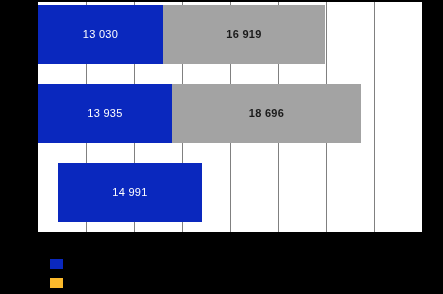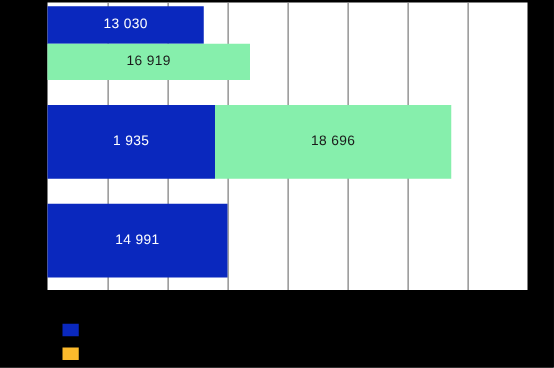--- a/index.html
+++ b/index.html
@@ -35,34 +35,34 @@
   }
 
   
   .bar-row {
     position: absolute;
     left: 0;
     height: 59px;
     display: flex;
     align-items: stretch;
   }
-  .bar-row.r0 { top: 3px; flex-direction: column; }
+  .bar-row.r0 { top: 3px; }
   .bar-row.r1 { top: 82px; }
-  .bar-row.r2 { top: 161px; }
+  .bar-row.r2 { top: 161px; margin-left: 20px; }
 
   .seg {
     position: relative;
     display: flex;
     align-items: center;
     justify-content: center;
     height: 100%;
     box-sizing: border-box;
   }
   .seg-blue   { background: #0a28be; }
-  .seg-orange { background: #86efac; }
+  .seg-orange { background: #a3a3a3; font-weight: bold; }
 
   .seg-label {
     font-size: 11px;
     line-height: 1;
     white-space: nowrap;
     letter-spacing: 0.3px;
   }
   .seg-blue   .seg-label { color: #ffffff; }
   .seg-orange .seg-label { color: #1a1a1a; }
 
@@ -116,21 +116,21 @@
       <div class="seg seg-blue" style="width:125px">
         <span class="seg-label">13 030</span>
       </div>
       <div class="seg seg-orange" style="width:162px">
         <span class="seg-label">16 919</span>
       </div>
     </div>
 
     <div class="bar-row r1">
       <div class="seg seg-blue" style="width:134px">
-        <span class="seg-label">1 935</span>
+        <span class="seg-label">13 935</span>
       </div>
       <div class="seg seg-orange" style="width:189px">
         <span class="seg-label">18 696</span>
       </div>
     </div>
 
     <div class="bar-row r2">
       <div class="seg seg-blue" style="width:144px">
         <span class="seg-label">14 991</span>
       </div>

